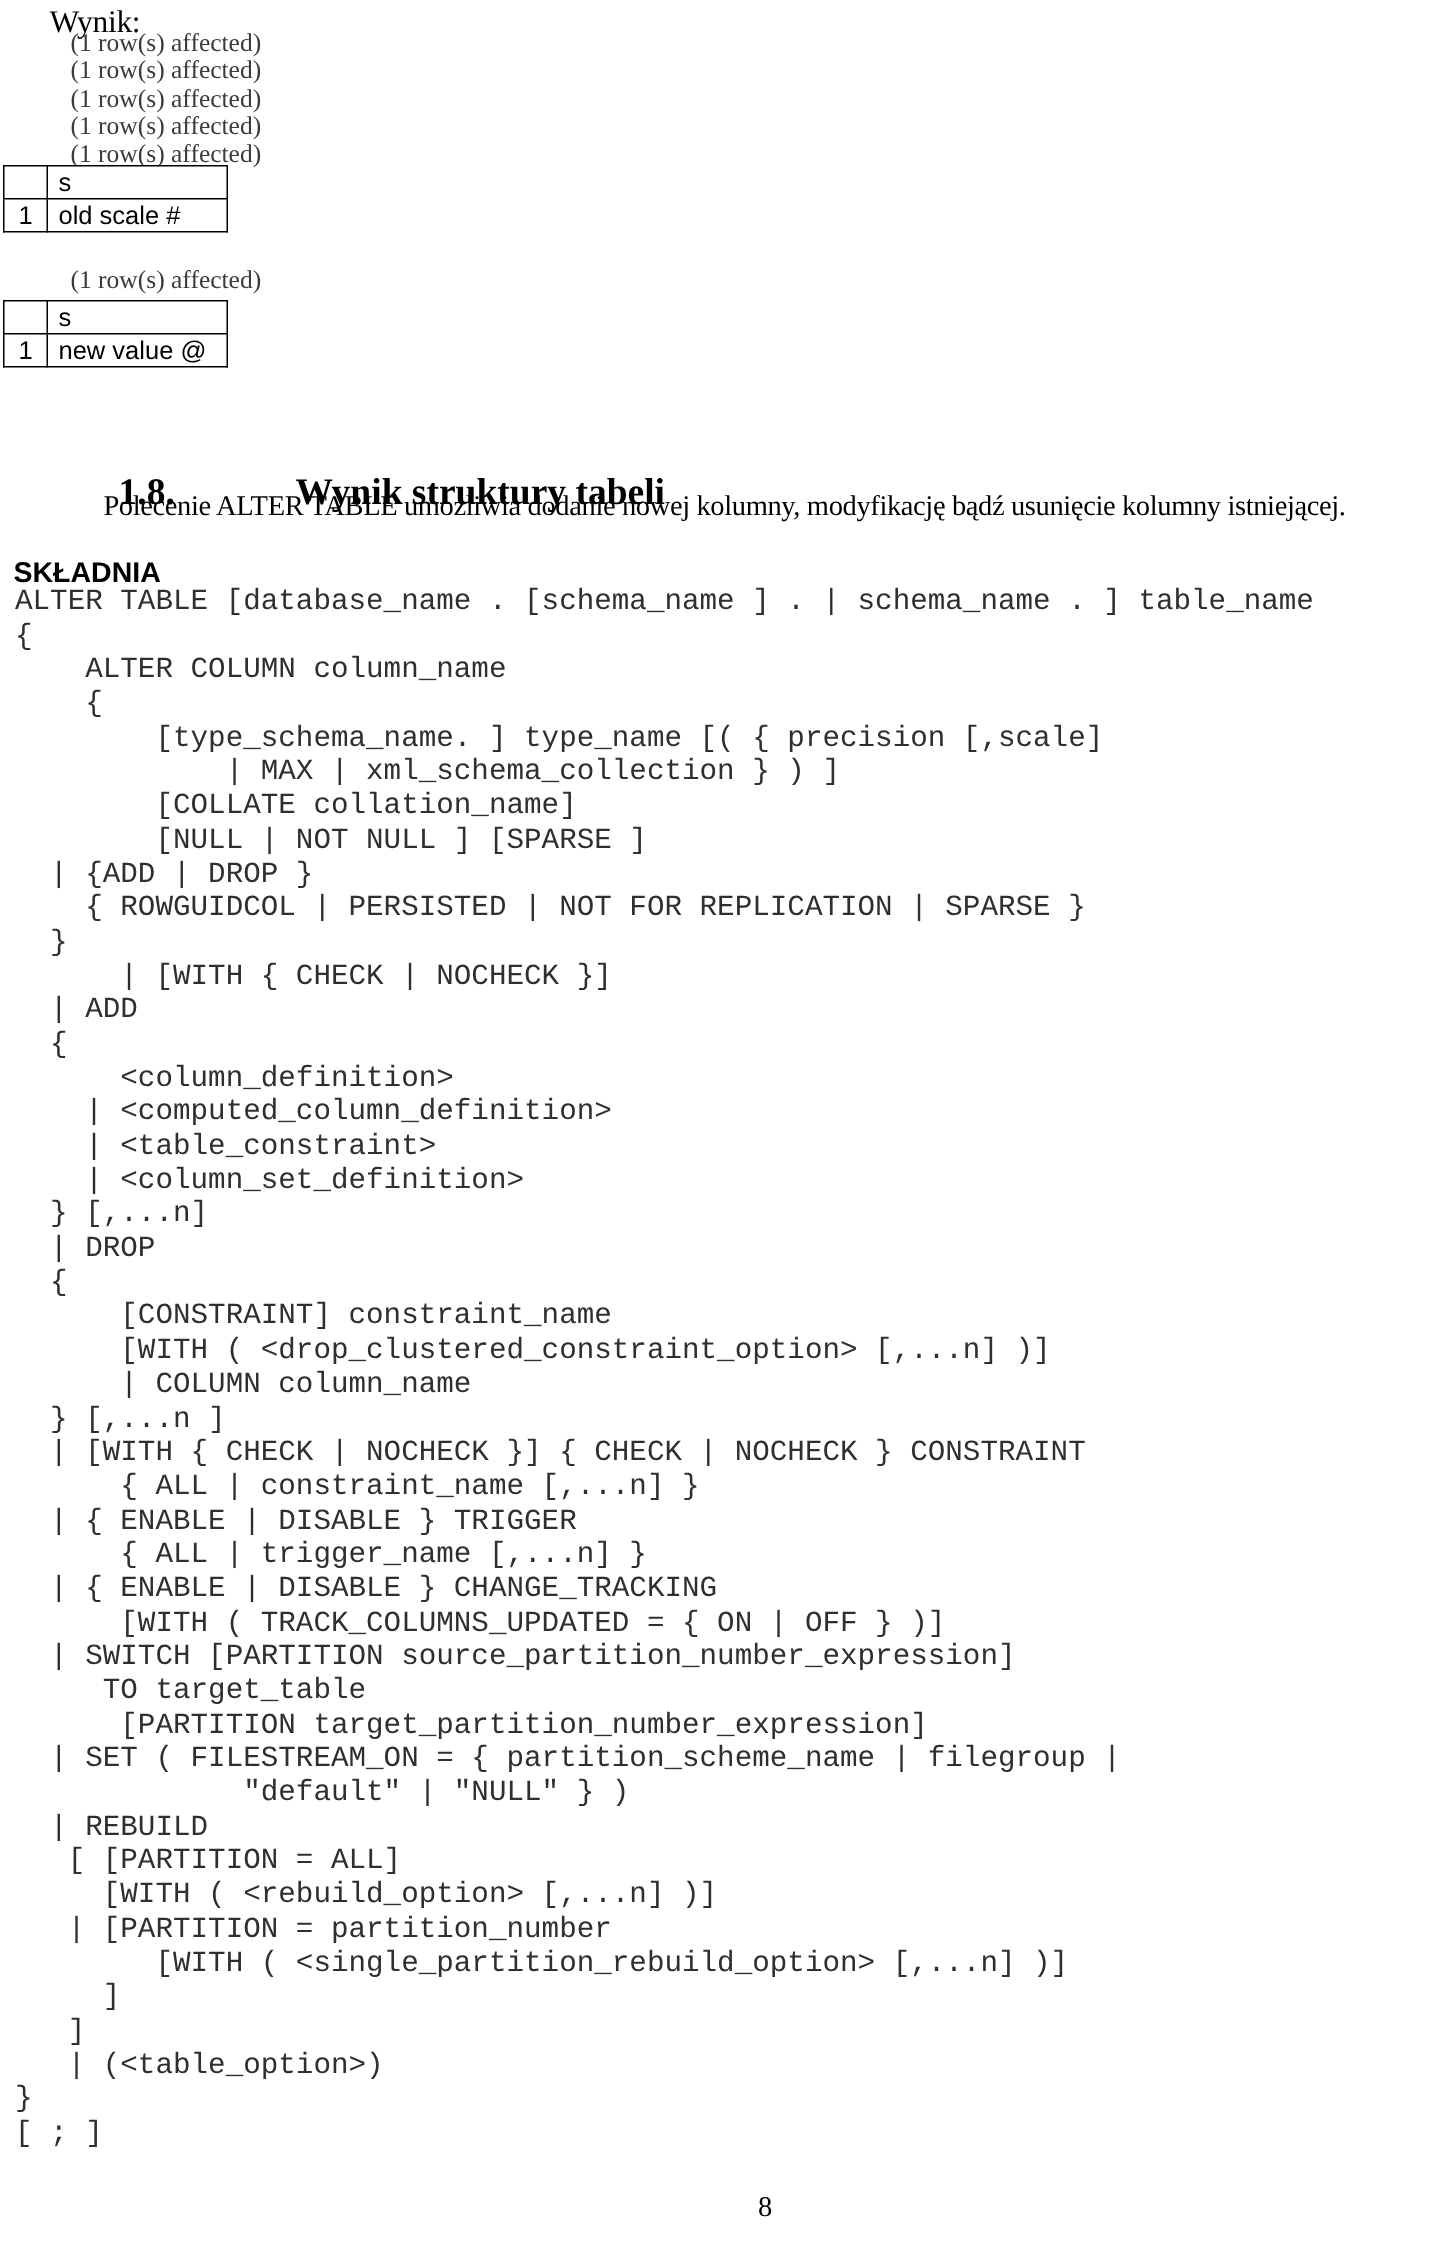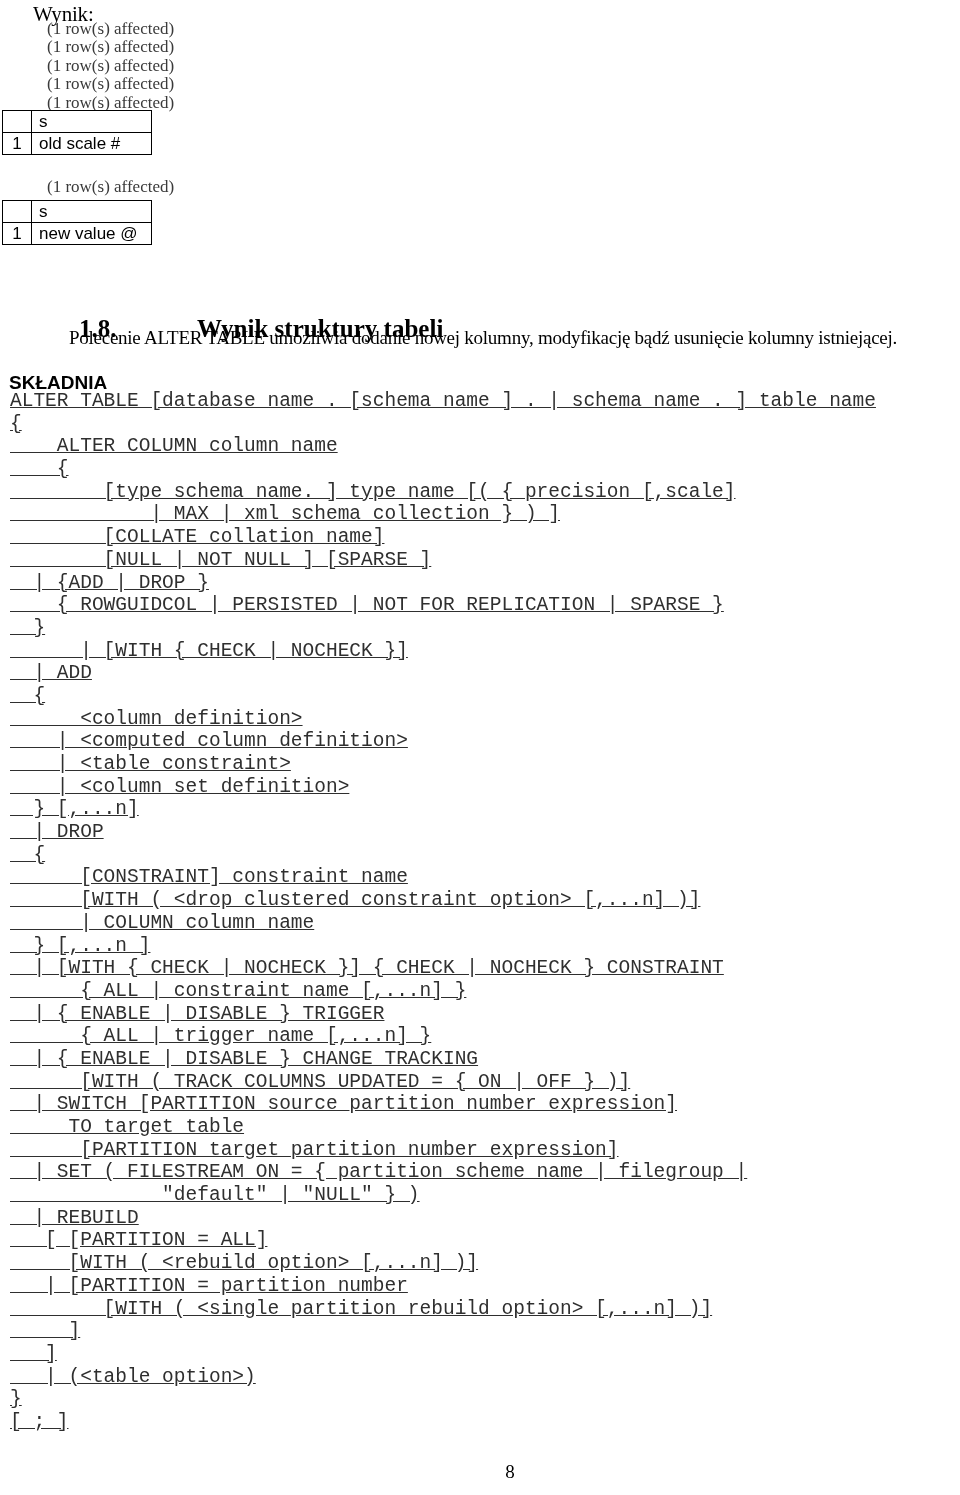--- a/index.html
+++ b/index.html
@@ -127,21 +127,20 @@
     font-family: "Liberation Mono", monospace;
     font-size: 19.5px;
     line-height: 22.7px;
     color: #2f2f2f;
     white-space: pre;
     letter-spacing: 0px;
   }
   .code .ln {
     display: block;
     height: 22.7px;
-    text-decoration: underline;
   }
 
   
   .page-number {
     position: absolute;
     left: 0;
     top: 1461px;
     width: 1020px;
     text-align: center;
     font-family: "Liberation Serif", serif;

